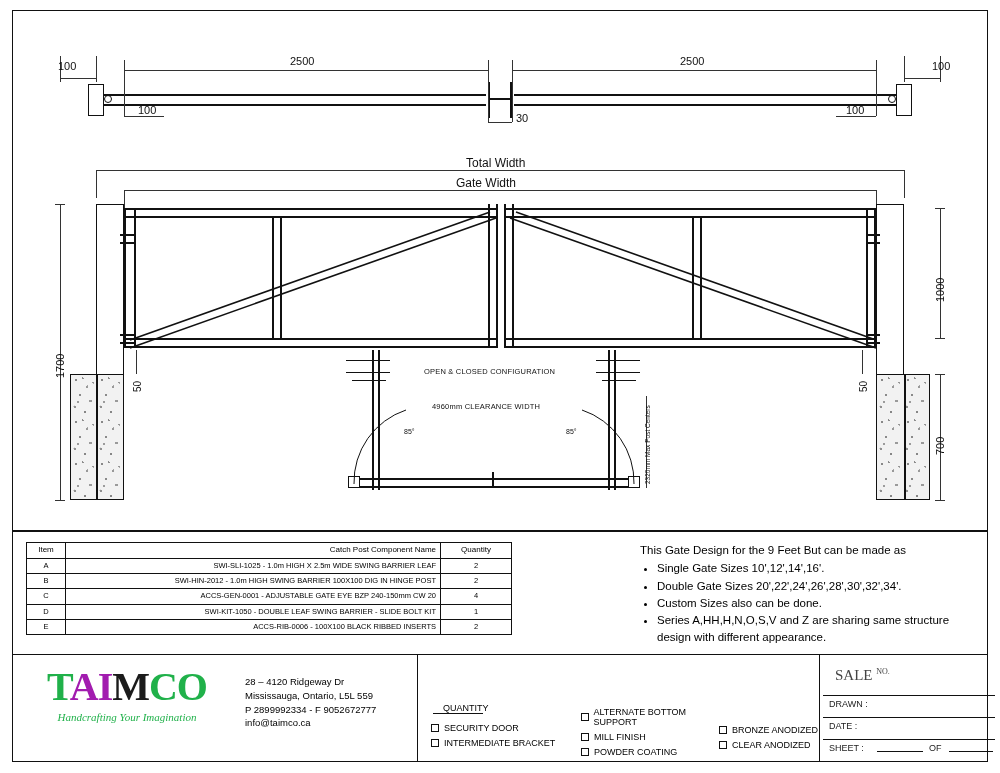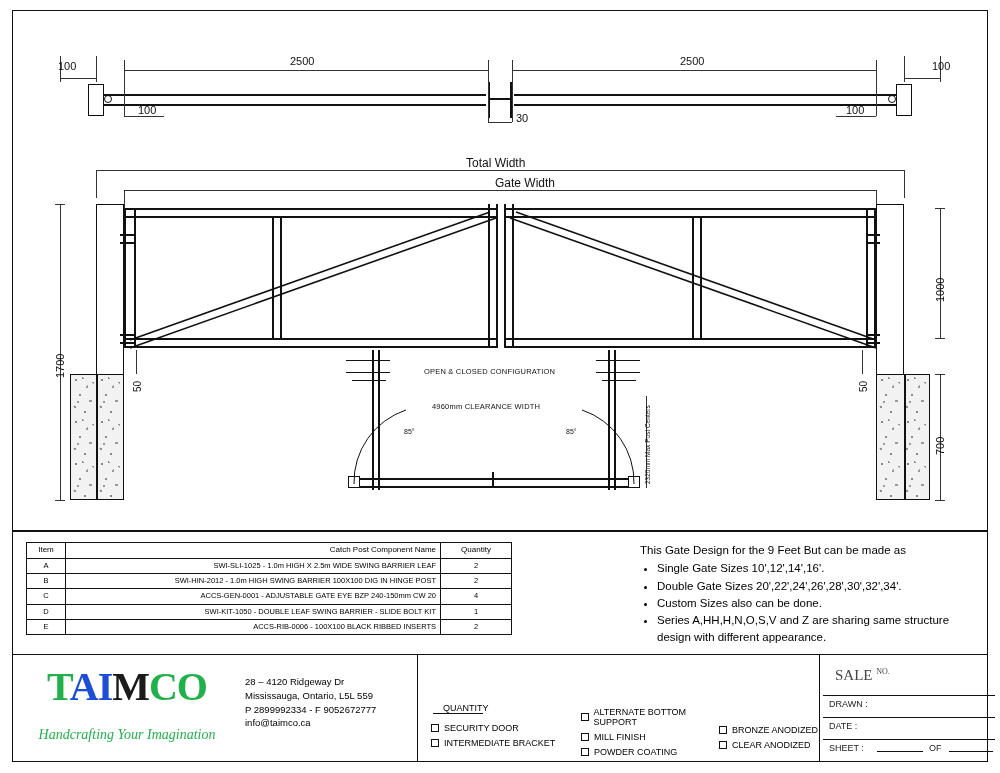--- a/index.html
+++ b/index.html
@@ -134,28 +134,28 @@
     width: 200px;
     text-align: center;
   }
   .logo-main {
     font-family: "Liberation Serif", serif;
     font-size: 40px;
     letter-spacing: -1px;
     line-height: 1;
   }
   .logo-t { color: #20b14a; font-weight: bold; }
-  .logo-ai { color: #1d4ed8; font-weight: bold; }
+  .logo-ai { color: #a21caf; font-weight: bold; }
   .logo-m { color: #1b1b1b; font-weight: bold; }
   .logo-co { color: #20b14a; font-weight: bold; }
   .logo-tag {
-    margin-top: 20px;
+    margin-top: 4px;
     font-family: "Liberation Serif", serif;
     font-style: italic;
-    font-size: 14px;
+    font-size: 11px;
     color: #20b14a;
   }
   .addr {
     position: absolute;
     left: 232px;
     top: 20px;
     font-size: 9.5px;
     line-height: 1.45;
   }
   .desc {
@@ -267,21 +267,21 @@
   <div class="dim-txt" style="left:846px; top:104px;">100</div>
   <div class="dim-txt" style="left:516px; top:112px;">30</div>
 
   <div class="ln h thin" style="left:96px; top:170px; width:808px;"></div>
   <div class="ln h thin" style="left:124px; top:190px; width:752px;"></div>
   <div class="ln v thin" style="left:96px; top:170px; height:28px;"></div>
   <div class="ln v thin" style="left:904px; top:170px; height:28px;"></div>
   <div class="ln v thin" style="left:124px; top:190px; height:20px;"></div>
   <div class="ln v thin" style="left:876px; top:190px; height:20px;"></div>
   <div class="dim-txt" style="left:466px; top:156px; font-size:12px;">Total Width</div>
-  <div class="dim-txt" style="left:495px; top:176px; font-size:12px;">Gate Width</div>
+  <div class="dim-txt" style="left:456px; top:176px; font-size:12px;">Gate Width</div>
 
   <div class="post" style="left:96px; top:204px; width:28px; height:296px;"></div>
   <div class="post" style="left:876px; top:204px; width:28px; height:296px;"></div>
   <div class="footing" style="left:70px; top:374px; width:54px; height:126px;"></div>
   <div class="footing" style="left:876px; top:374px; width:54px; height:126px;"></div>
   <div class="ln v" style="left:96px; top:374px; height:126px; width:2px;"></div>
   <div class="ln v" style="left:904px; top:374px; height:126px; width:2px;"></div>
 
   <div class="ln h" style="left:120px; top:234px; width:14px; height:2px;"></div>
   <div class="ln h" style="left:120px; top:242px; width:14px; height:2px;"></div>

